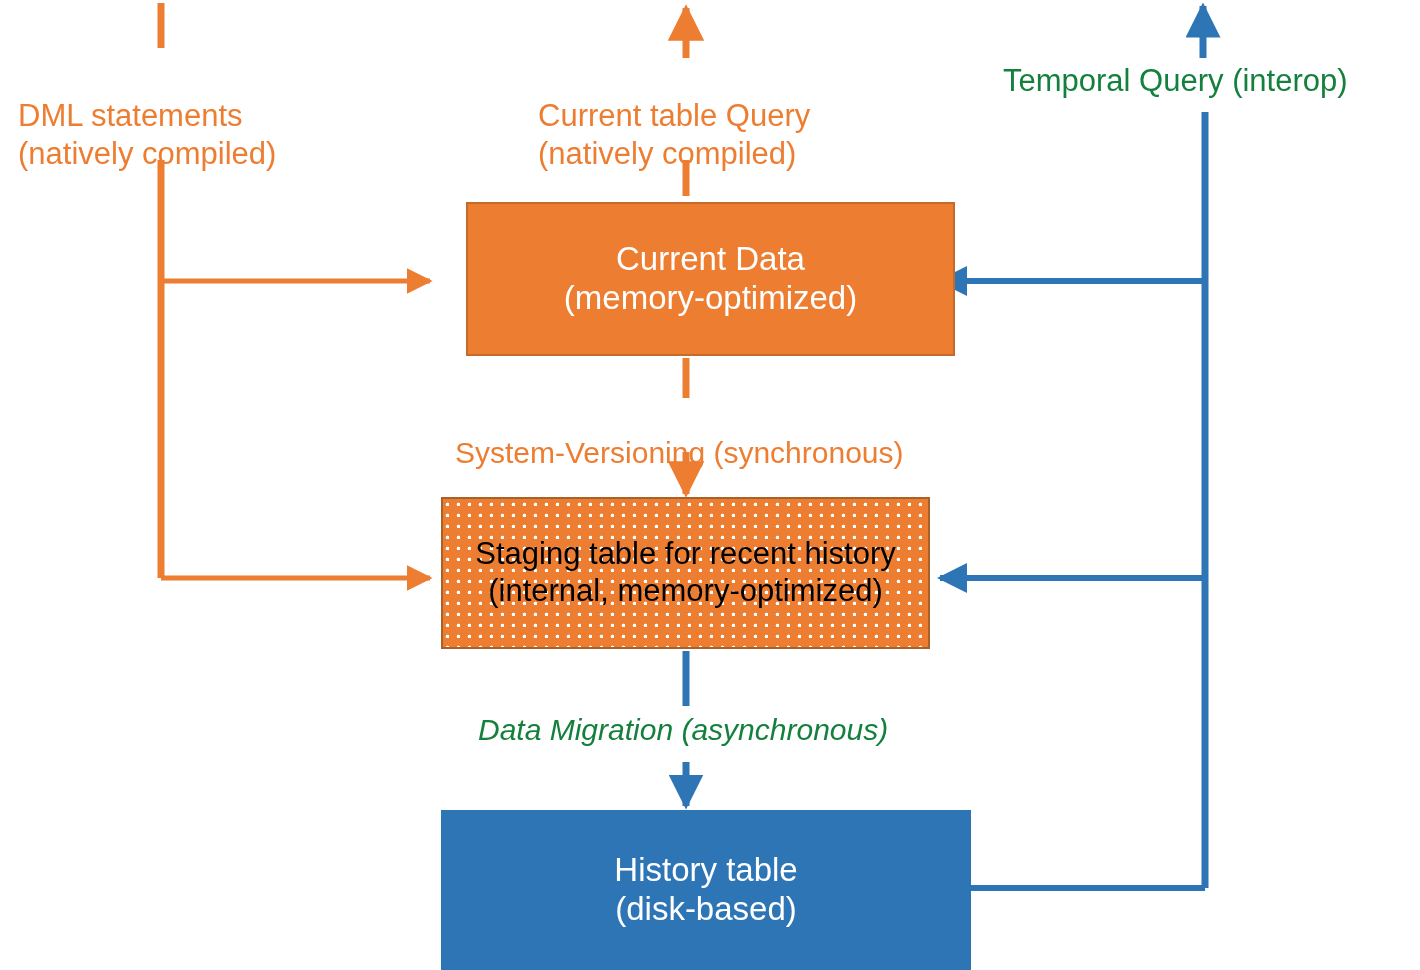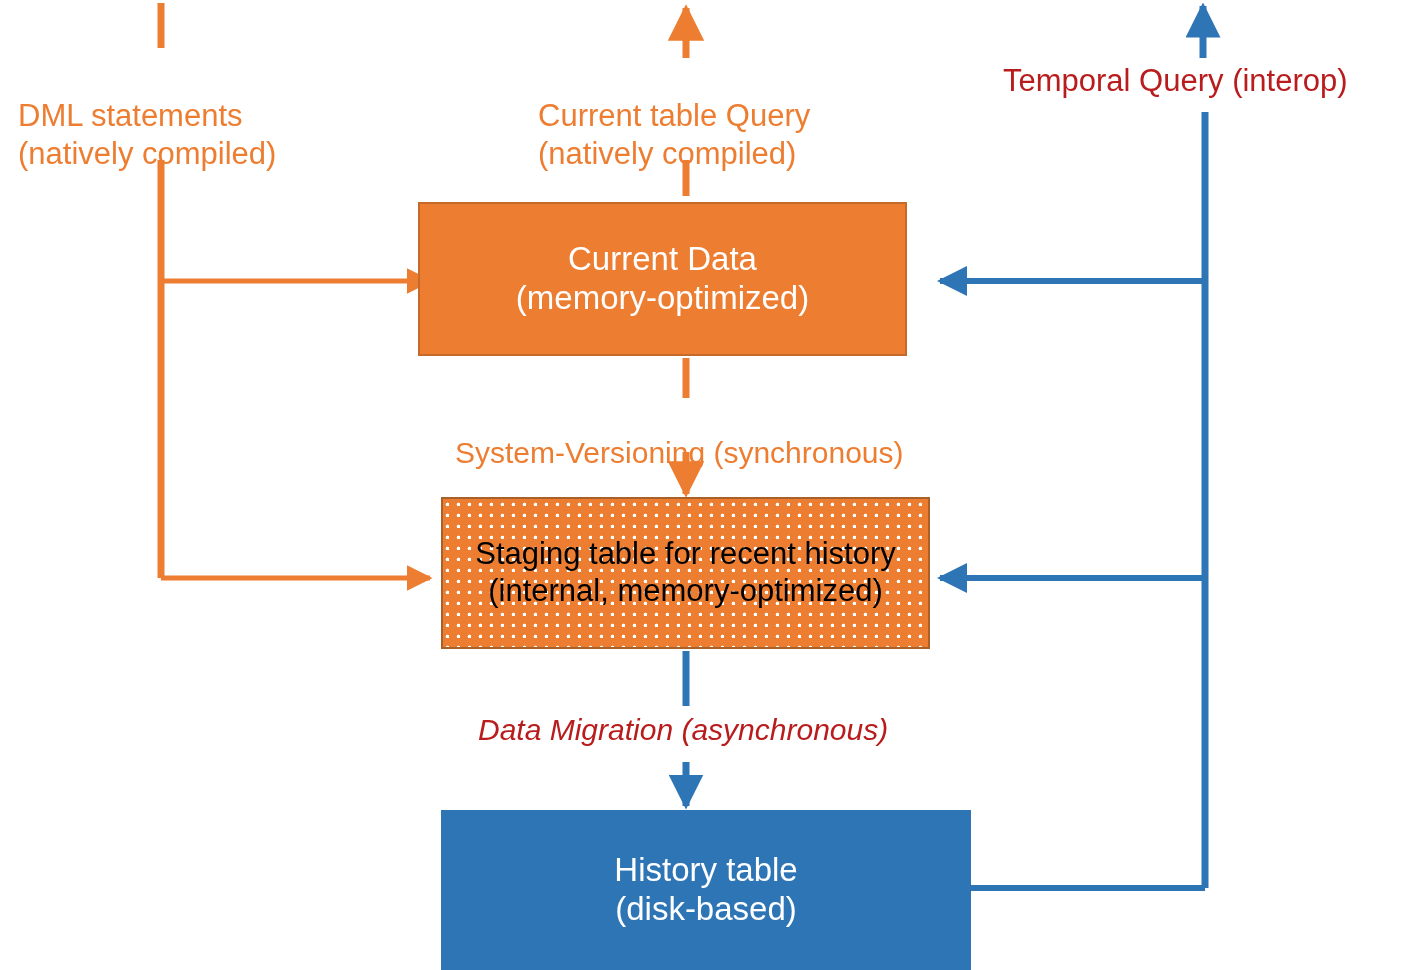--- a/index.html
+++ b/index.html
@@ -32,21 +32,21 @@
     position: absolute;
     box-sizing: border-box;
     display: flex;
     align-items: center;
     justify-content: center;
     text-align: center;
     line-height: 1.18;
     white-space: pre-line;
   }
   .node-current {
-    left: 418px; top: 202px; width: 489px; height: 154px;
+    left: 466px; top: 202px; width: 489px; height: 154px;
     background: #ED7D31;
     border: 2px solid #C66A2C;
     color: #ffffff;
     font-size: 33px;
   }
   .node-staging {
     left: 441px; top: 497px; width: 489px; height: 152px;
     background: #ED7D31;
     border: 2px solid #A9612A;
     color: #000000;
@@ -64,21 +64,21 @@
     font-size: 33px;
   }
 
   
   .label {
     position: absolute;
     line-height: 1.22;
     white-space: pre-line;
   }
   .orange-text { color: #ED7D31; margin-top: 35px; }
-  .blue-text   { color: #b91c1c; }
+  .blue-text   { color: #15803d; }
 
   .lbl-dml        { left: 18px;  top: 62px;  font-size: 31px; }
   .lbl-current-q  { left: 538px; top: 62px;  font-size: 31px; }
   .lbl-temporal-q { left: 1003px;top: 62px;  font-size: 31px; }
   .lbl-sysver     { left: 455px; top: 400px; font-size: 30px; text-align: center; }
   .lbl-migration  { left: 478px; top: 712px; font-size: 30px; font-style: italic; }
 </style>
 </head>
 <body>
 

